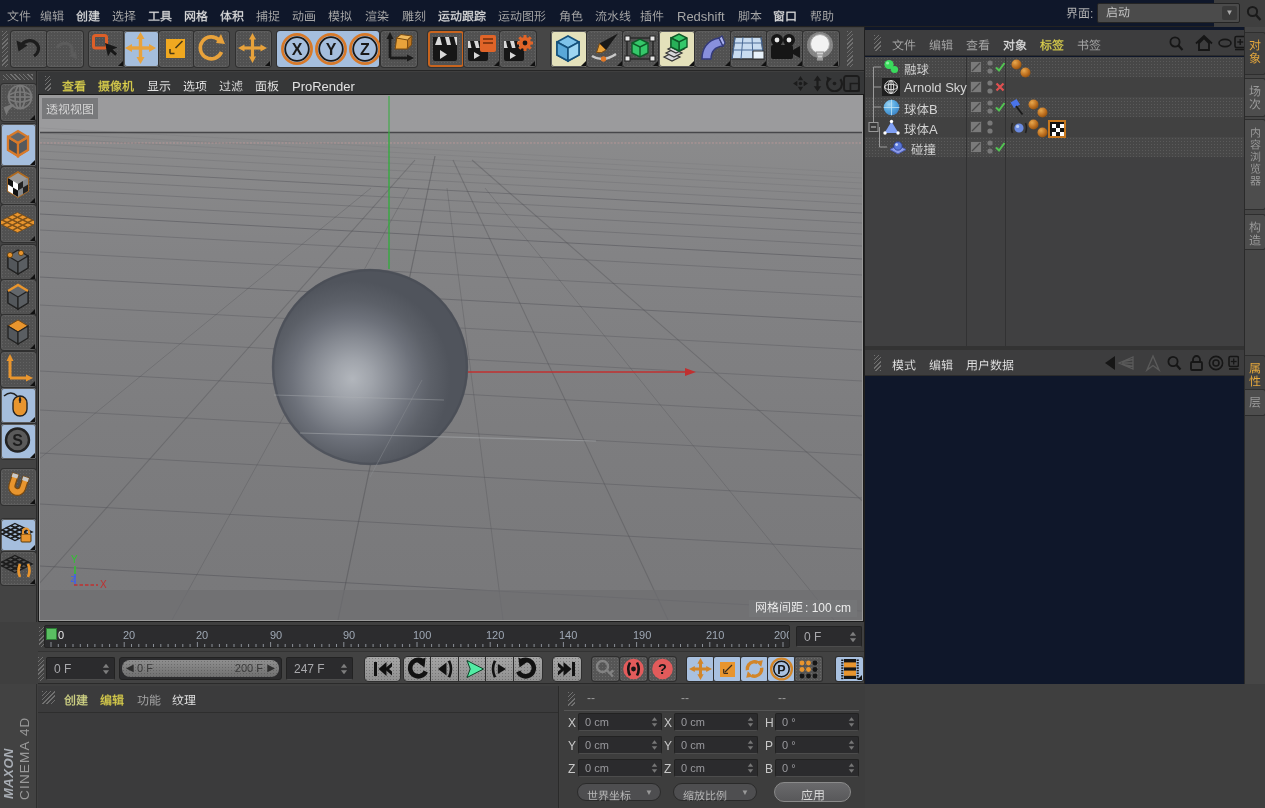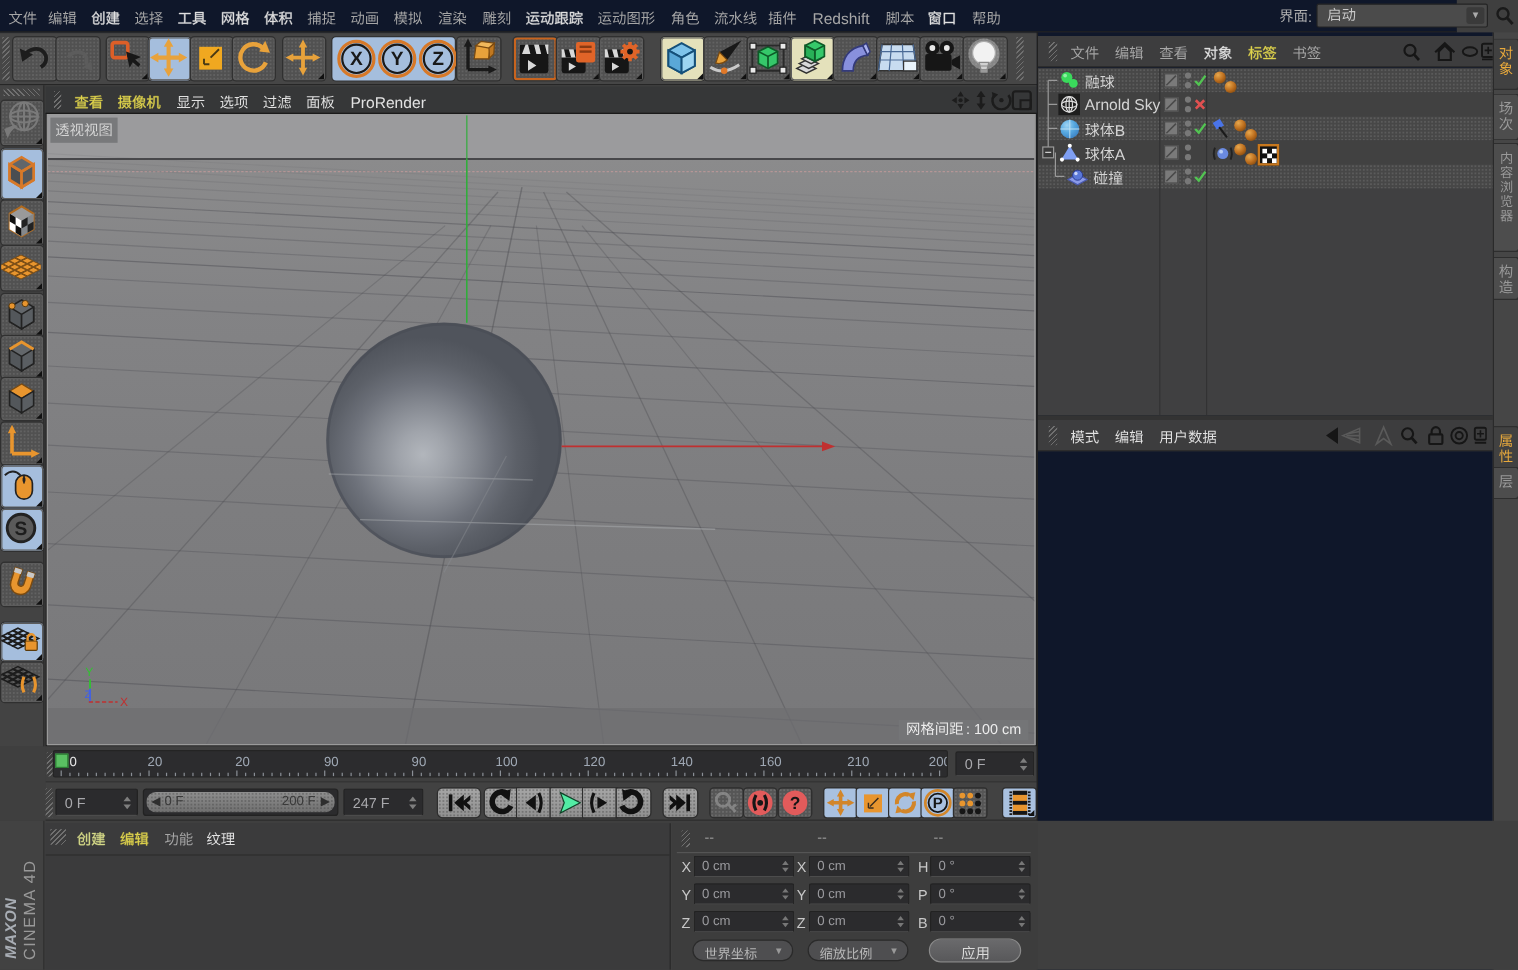--- a/index.html
+++ b/index.html
@@ -757,21 +757,21 @@
   <div class="abs hatch" style="left:1px;top:5px;width:5px;height:20px"></div>
   <div class="abs" style="left:6px;top:3px;width:746px;height:23px;background:#2c2c2e;border:1px solid #242424;border-radius:2px;overflow:hidden">
     <span style="position:absolute;left:13px;top:3px;font-size:11px;color:#e8e8e8">0</span>
 <span style="position:absolute;left:78px;top:3px;font-size:11px;color:#9fa8b4;white-space:nowrap">20</span>
 <span style="position:absolute;left:151px;top:3px;font-size:11px;color:#9fa8b4;white-space:nowrap">20</span>
 <span style="position:absolute;left:225px;top:3px;font-size:11px;color:#9fa8b4;white-space:nowrap">90</span>
 <span style="position:absolute;left:298px;top:3px;font-size:11px;color:#9fa8b4;white-space:nowrap">90</span>
 <span style="position:absolute;left:368px;top:3px;font-size:11px;color:#9fa8b4;white-space:nowrap">100</span>
 <span style="position:absolute;left:441px;top:3px;font-size:11px;color:#9fa8b4;white-space:nowrap">120</span>
 <span style="position:absolute;left:514px;top:3px;font-size:11px;color:#9fa8b4;white-space:nowrap">140</span>
-<span style="position:absolute;left:588px;top:3px;font-size:11px;color:#9fa8b4;white-space:nowrap">160</span>
+<span style="position:absolute;left:588px;top:3px;font-size:11px;color:#9fa8b4;white-space:nowrap">190</span>
 <span style="position:absolute;left:661px;top:3px;font-size:11px;color:#9fa8b4;white-space:nowrap">210</span>
 <span style="position:absolute;left:729px;top:3px;font-size:11px;color:#9fa8b4;white-space:nowrap">200 F</span>
 <span style="position:absolute;left:1px;top:2px;width:11px;height:12px;background:#5abf62;border:1px solid #2c7c34"></span>
 <svg style="position:absolute;left:0;top:0" width="744" height="21" viewBox="0 0 744 21">
         <line x1="6.0" y1="16" x2="6.0" y2="21" stroke="#8a8f96" stroke-width="1"></line>
         <line x1="13.3" y1="18" x2="13.3" y2="21" stroke="#8a8f96" stroke-width="1"></line>
         <line x1="20.6" y1="18" x2="20.6" y2="21" stroke="#8a8f96" stroke-width="1"></line>
         <line x1="28.0" y1="18" x2="28.0" y2="21" stroke="#8a8f96" stroke-width="1"></line>
         <line x1="35.3" y1="18" x2="35.3" y2="21" stroke="#8a8f96" stroke-width="1"></line>
         <line x1="42.6" y1="18" x2="42.6" y2="21" stroke="#8a8f96" stroke-width="1"></line>

